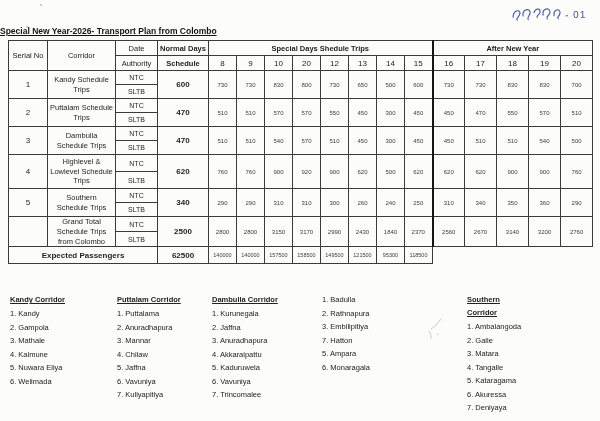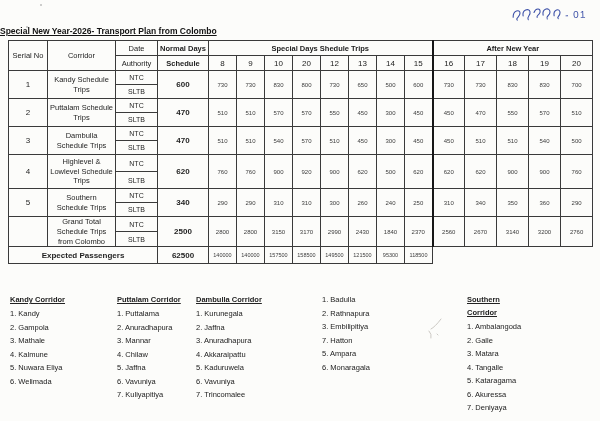--- a/index.html
+++ b/index.html
@@ -277,21 +277,21 @@
       <div class="corridor-col" style="left: 117px;">
         <div class="c-title">Puttalam Corridor</div>
         <div class="c-item">1. Puttalama</div>
         <div class="c-item">2. Anuradhapura</div>
         <div class="c-item">3. Mannar</div>
         <div class="c-item">4. Chilaw</div>
         <div class="c-item">5. Jaffna</div>
         <div class="c-item">6. Vavuniya</div>
         <div class="c-item">7. Kuliyapitiya</div>
       </div>
-      <div class="corridor-col" style="left: 196px;">
+      <div class="corridor-col" style="left: 212px;">
         <div class="c-title">Dambulla Corridor</div>
         <div class="c-item">1. Kurunegala</div>
         <div class="c-item">2. Jaffna</div>
         <div class="c-item">3. Anuradhapura</div>
         <div class="c-item">4. Akkaraipattu</div>
         <div class="c-item">5. Kaduruwela</div>
         <div class="c-item">6. Vavuniya</div>
         <div class="c-item">7. Trincomalee</div>
       </div>
       <div class="corridor-col" style="left: 322px;">

